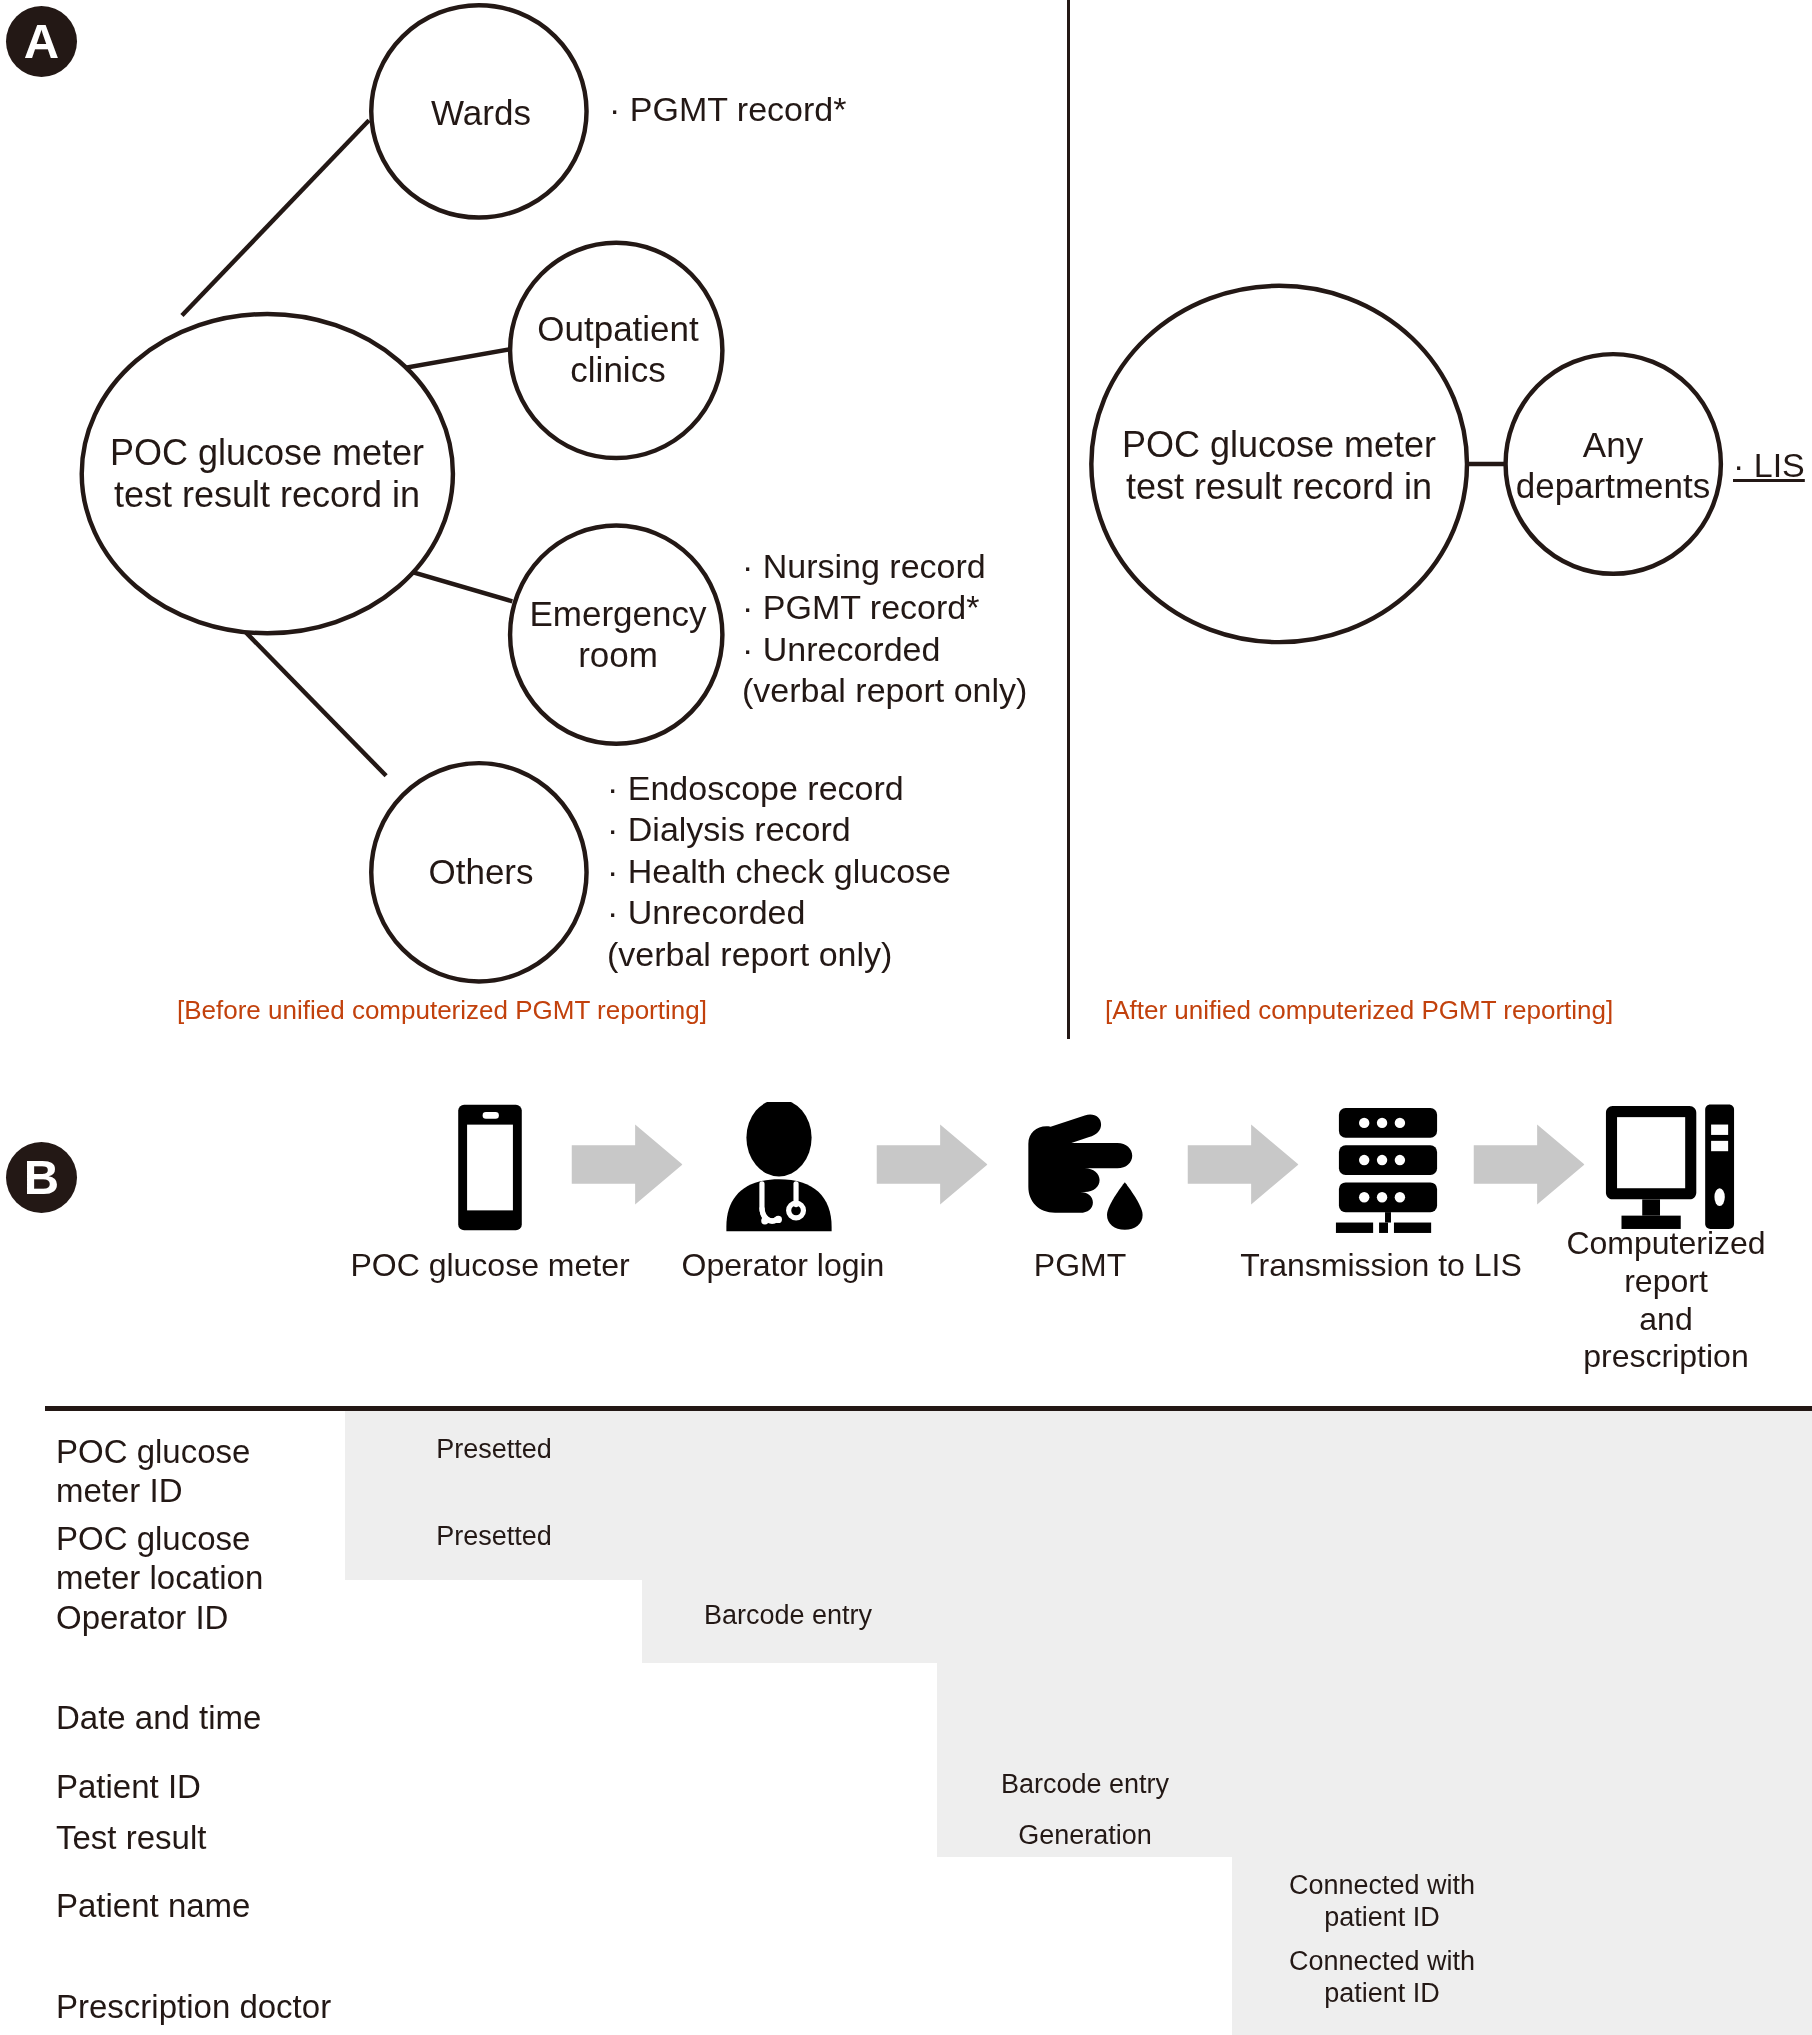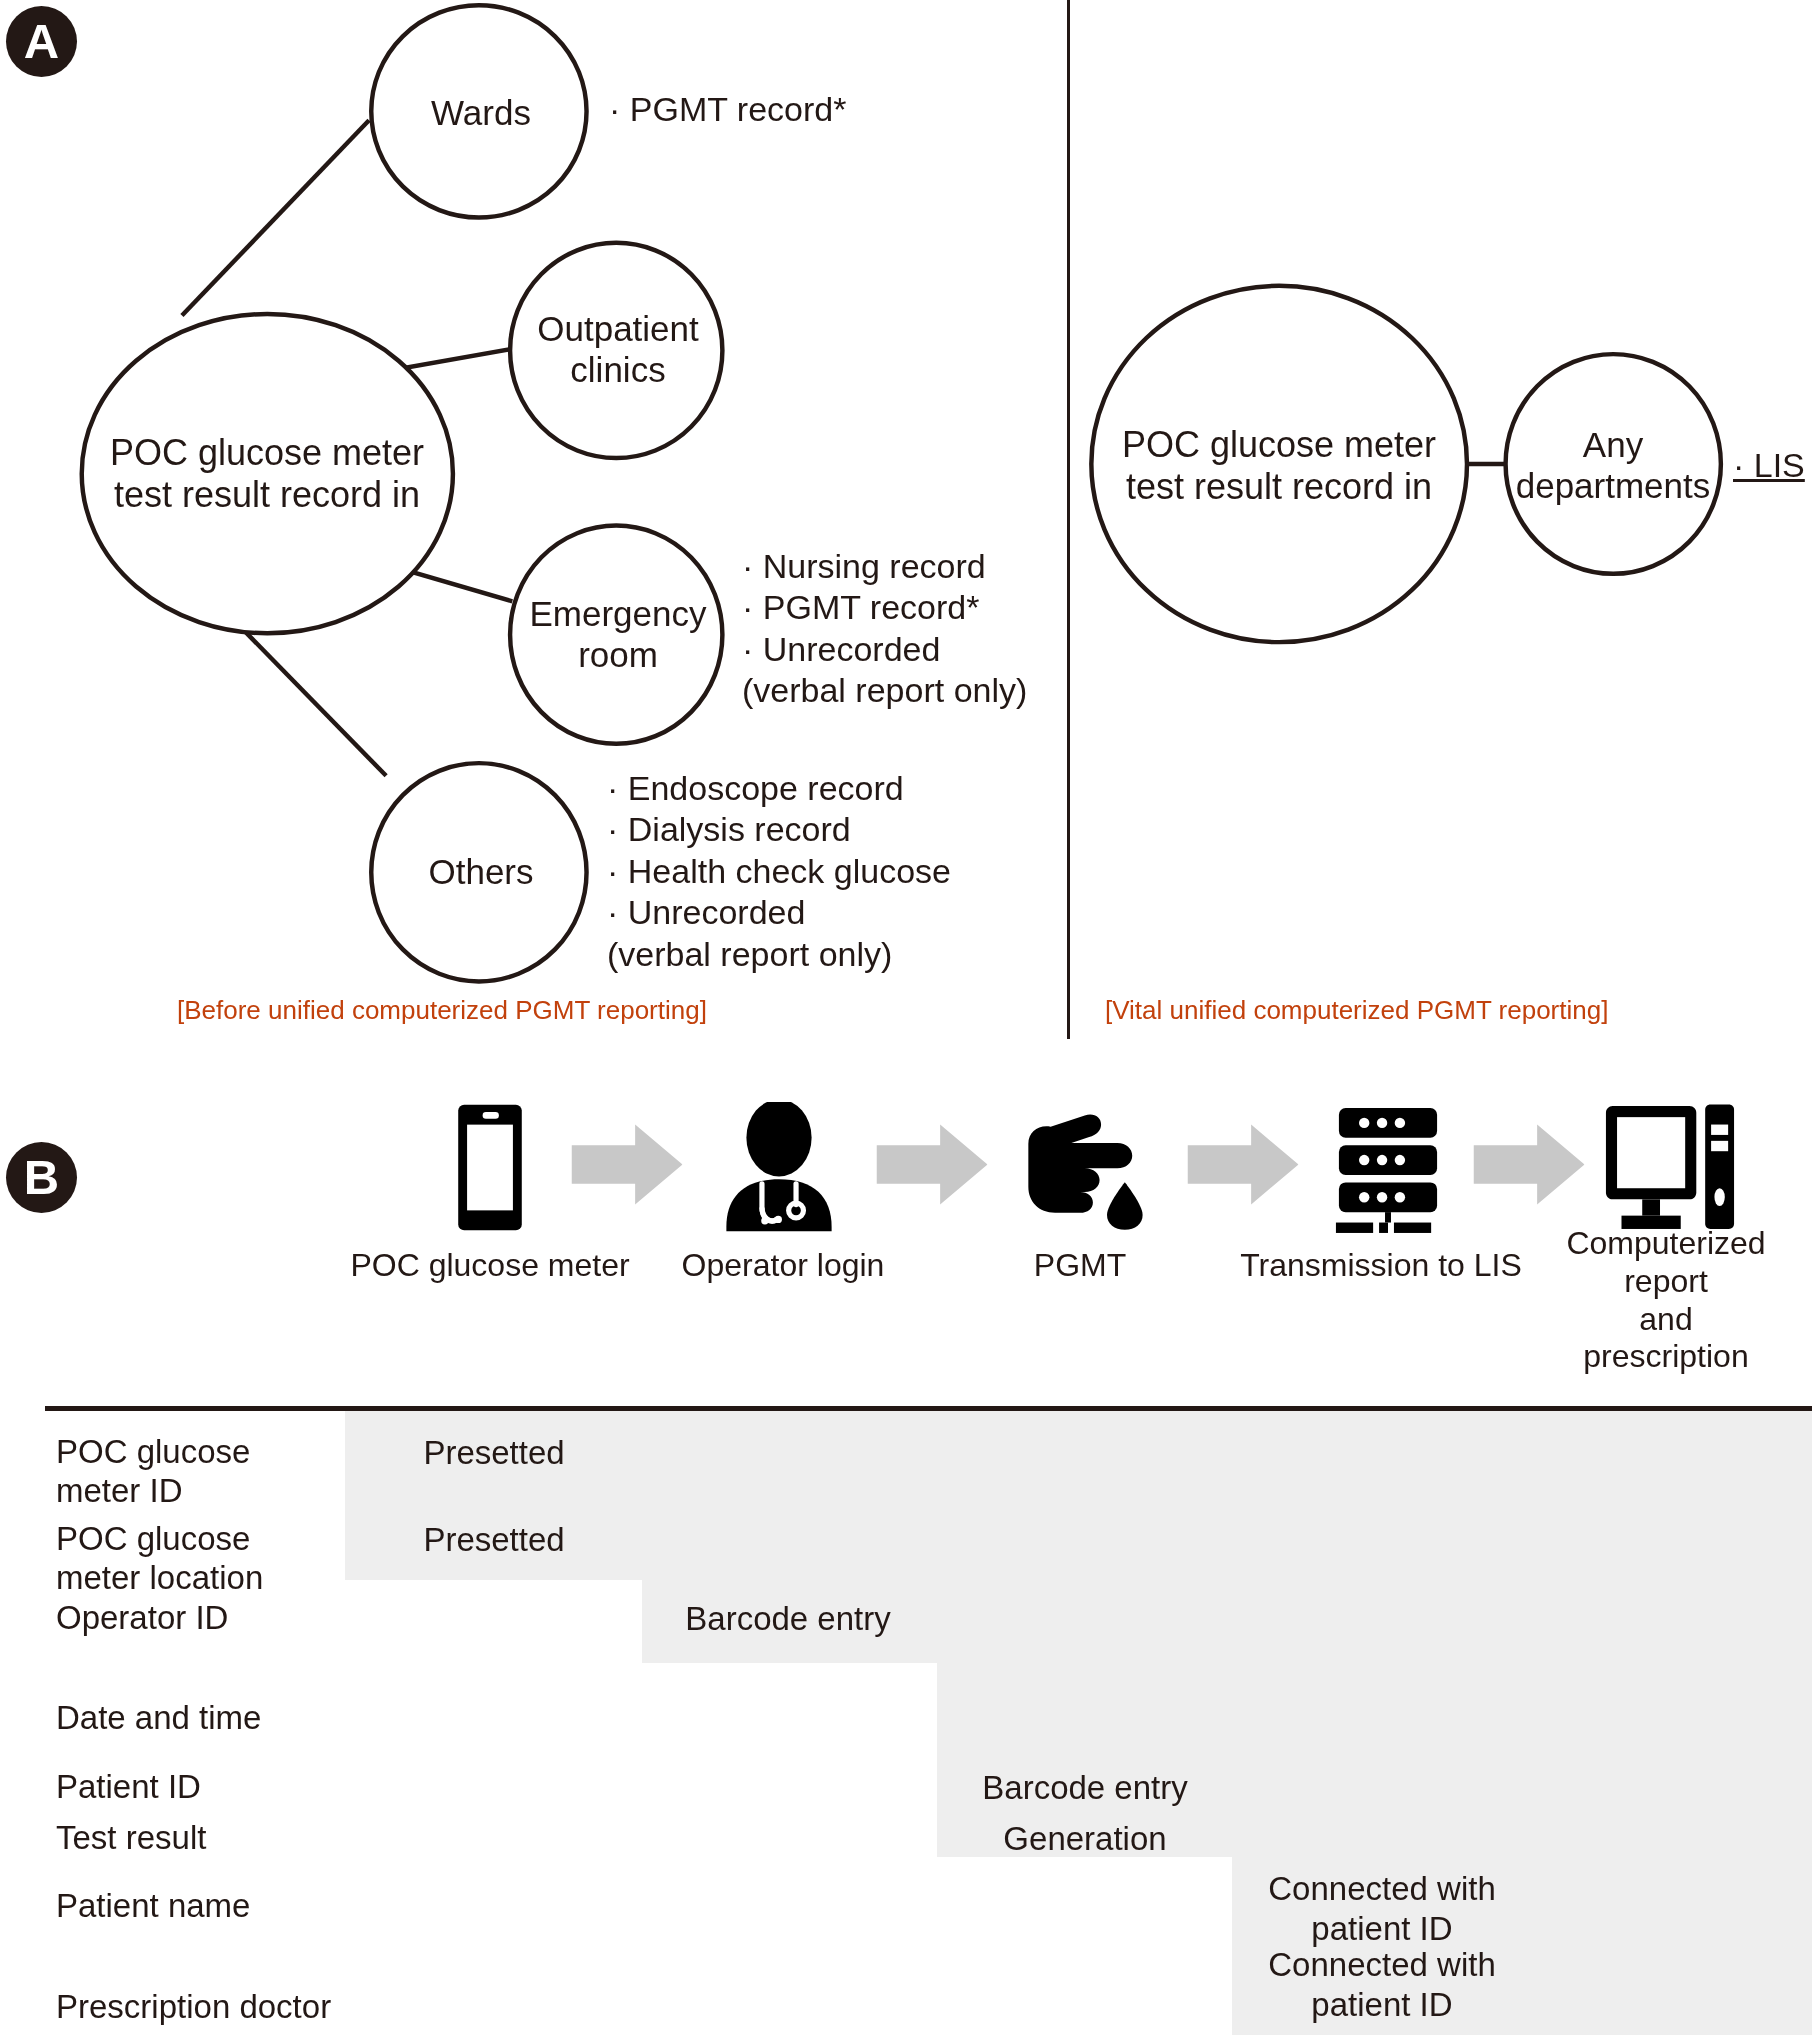--- a/index.html
+++ b/index.html
@@ -103,21 +103,21 @@
   .row-label {
     position: absolute;
     font-size: 33px;
     line-height: 1.18;
     color: #231815;
     white-space: pre-line;
   }
   .cell-text {
     position: absolute;
     text-align: center;
-    font-size: 33px;
+    font-size: 27px;
     line-height: 1.2;
     color: #231815;
     white-space: pre-line;
     transform: translateX(-50%);
   }
 </style>
 </head>
 <body>
 
 <div id="root">
@@ -173,21 +173,21 @@
 · Unrecorded
   (verbal report only)</div>
 
     <div class="node-label big" style="left:1279px; top:466px;">POC glucose meter
 test result record in</div>
     <div class="node-label" style="left:1613px; top:466px;">Any
 departments</div>
     <div class="bullet-list" style="left:1733px; top:445px;text-decoration:underline;">· LIS</div>
 
     <div class="panel-caption" style="left:177px; top:995px;">[Before unified computerized PGMT reporting]</div>
-    <div class="panel-caption" style="left:1105px; top:995px;">[Vital unified computerized PGMT reporting]</div>
+    <div class="panel-caption" style="left:1105px; top:995px;">[After unified computerized PGMT reporting]</div>
   </div>
 
   <div id="panelB">
 
     <div class="panel-badge" style="left:6px; top:58px;">B</div>
 
     <div class="flow-row">
 
       <div class="flow-icon" style="left:490px; top:15px;">
         <svg width="68" height="131" viewBox="0 0 92 176">

